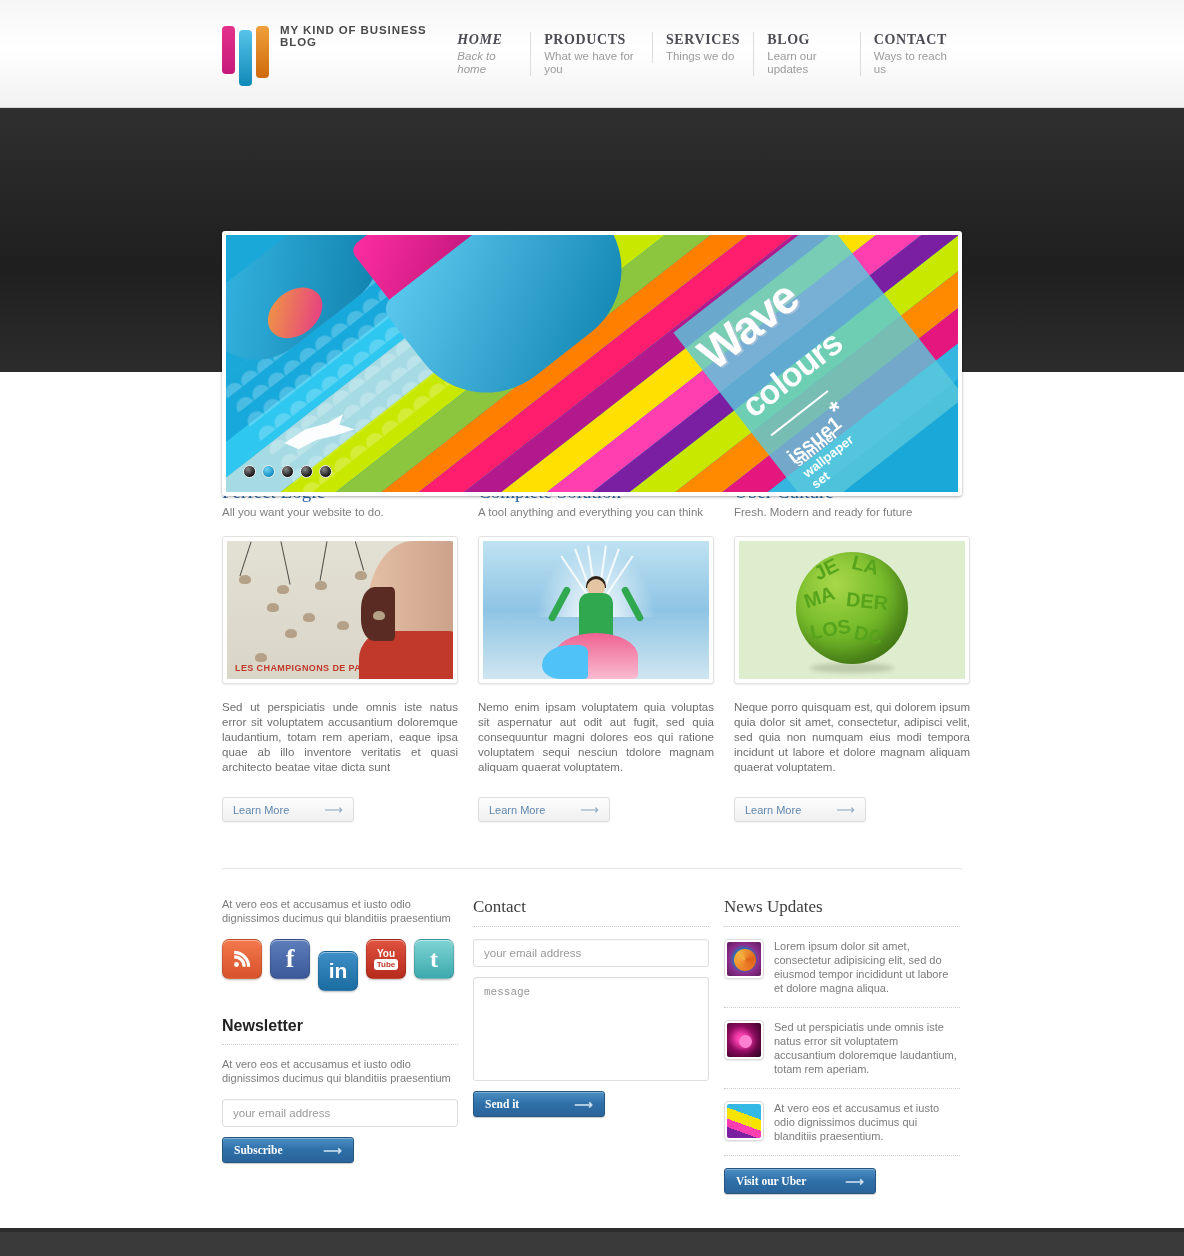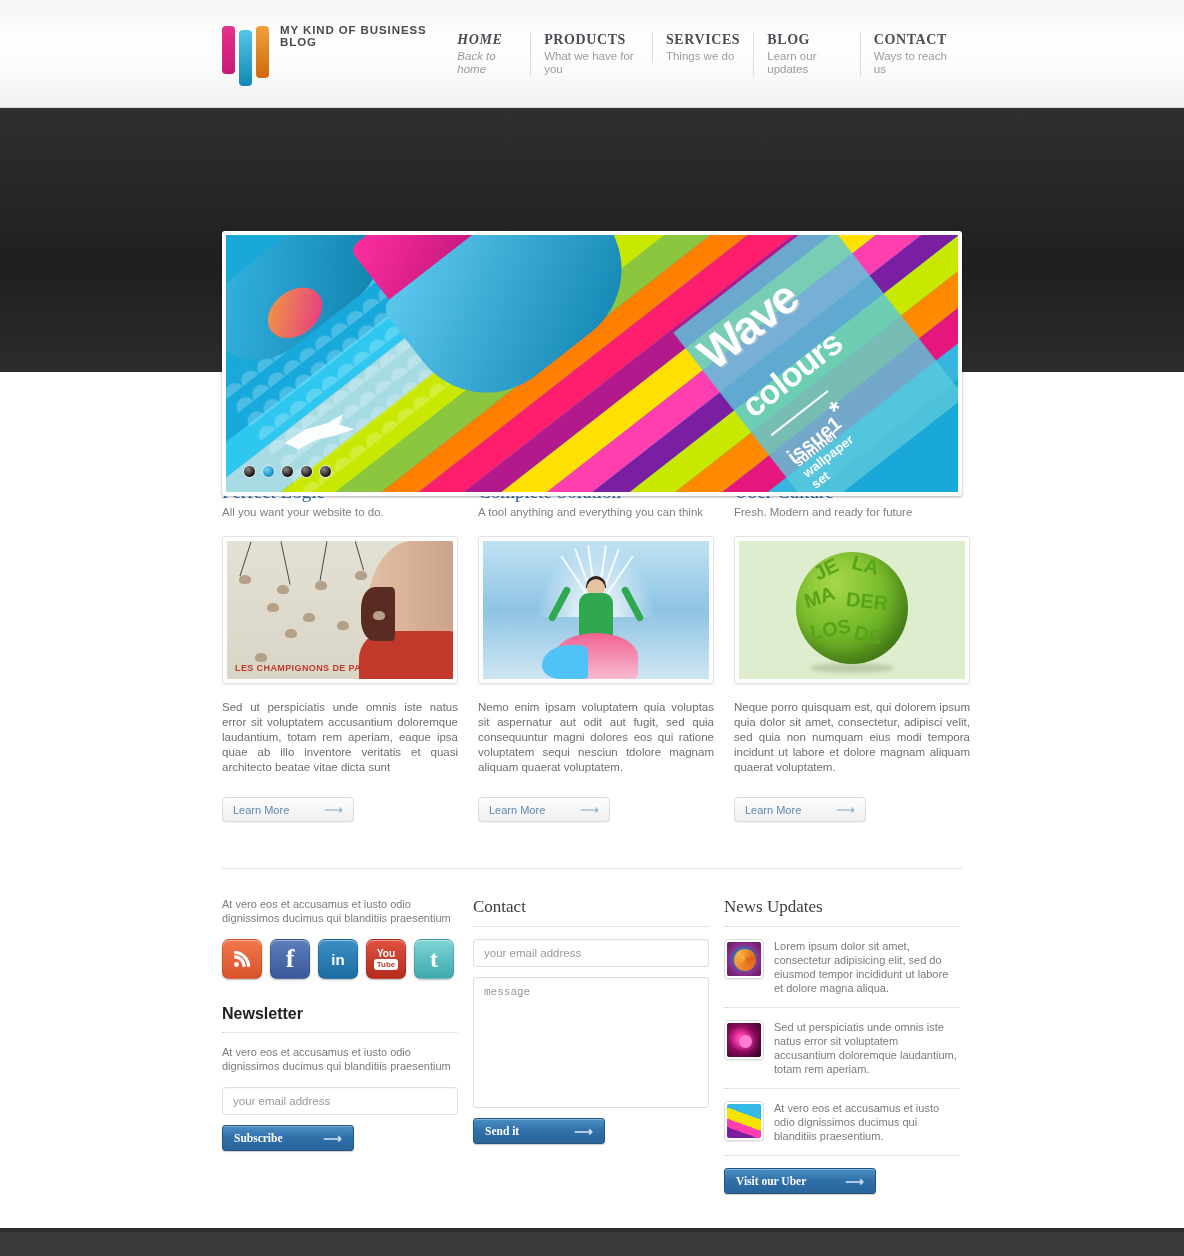--- a/index.html
+++ b/index.html
@@ -288,40 +288,40 @@
   .social {
     width:40px; height:40px; border-radius:7px;
     display:flex; align-items:center; justify-content:center;
     color:#fff; font-weight:bold; cursor:pointer;
     box-shadow:0 1px 2px rgba(0,0,0,.28), inset 0 1px 0 rgba(255,255,255,.45);
     border:1px solid rgba(0,0,0,.12);
     font-size:18px;
   }
   .s-rss     { background:linear-gradient(to bottom,#f2784b,#d9532c); }
   .s-fb      { background:linear-gradient(to bottom,#5d7dbb,#3b5998); font-family:"Liberation Serif",serif; font-size:26px; }
-  .s-in      { background:linear-gradient(to bottom,#3d8fc6,#1b6ca0); font-size:15px; }
+  .s-in      { background:linear-gradient(to bottom,#3d8fc6,#1b6ca0); font-size:21px;margin-top:12px; }
   .s-yt      { background:linear-gradient(to bottom,#e0523f,#b52b1c); }
   .s-tw      { background:linear-gradient(to bottom,#7fd4d4,#3da9ae); font-family:"Liberation Serif",serif; font-size:24px;}
   .yt-badge {
     background:#fff; color:#c0392b; border-radius:3px;
     font-size:8px; line-height:9px; font-weight:bold; padding:1px 3px; text-align:center;
   }
   .yt-top { font-size:10px; color:#fff; line-height:10px; font-weight:bold; }
 
   .field {
     width:100%; height:28px;
     border:1px solid #dedede; border-radius:3px;
     background:#fff; padding:0 10px;
     font-size:11.5px; color:#999;
     font-family:"Liberation Sans", sans-serif;
     display:flex; align-items:center;
     margin-bottom:10px;
     box-shadow:inset 0 1px 1px rgba(0,0,0,.03);
   }
-  .field.tall { height:131px; align-items:flex-start; padding-top:8px; font-family:"Liberation Mono", monospace; font-size:11px; }
+  .field.tall { height:104px; align-items:flex-start; padding-top:8px; font-family:"Liberation Mono", monospace; font-size:11px; }
 
   .btn-blue {
     display:flex; align-items:center; justify-content:space-between;
     width:132px; height:26px; padding:0 11px;
     border-radius:3px; cursor:pointer;
     background:linear-gradient(to bottom,#4a8fc4 0%,#2f6fa8 50%,#2a649b 100%);
     border:1px solid #24577f;
     color:#fff; font-size:11.5px;
     font-family:"Liberation Serif", serif; font-weight:bold;
     box-shadow:inset 0 1px 0 rgba(255,255,255,.3), 0 1px 1px rgba(0,0,0,.2);

